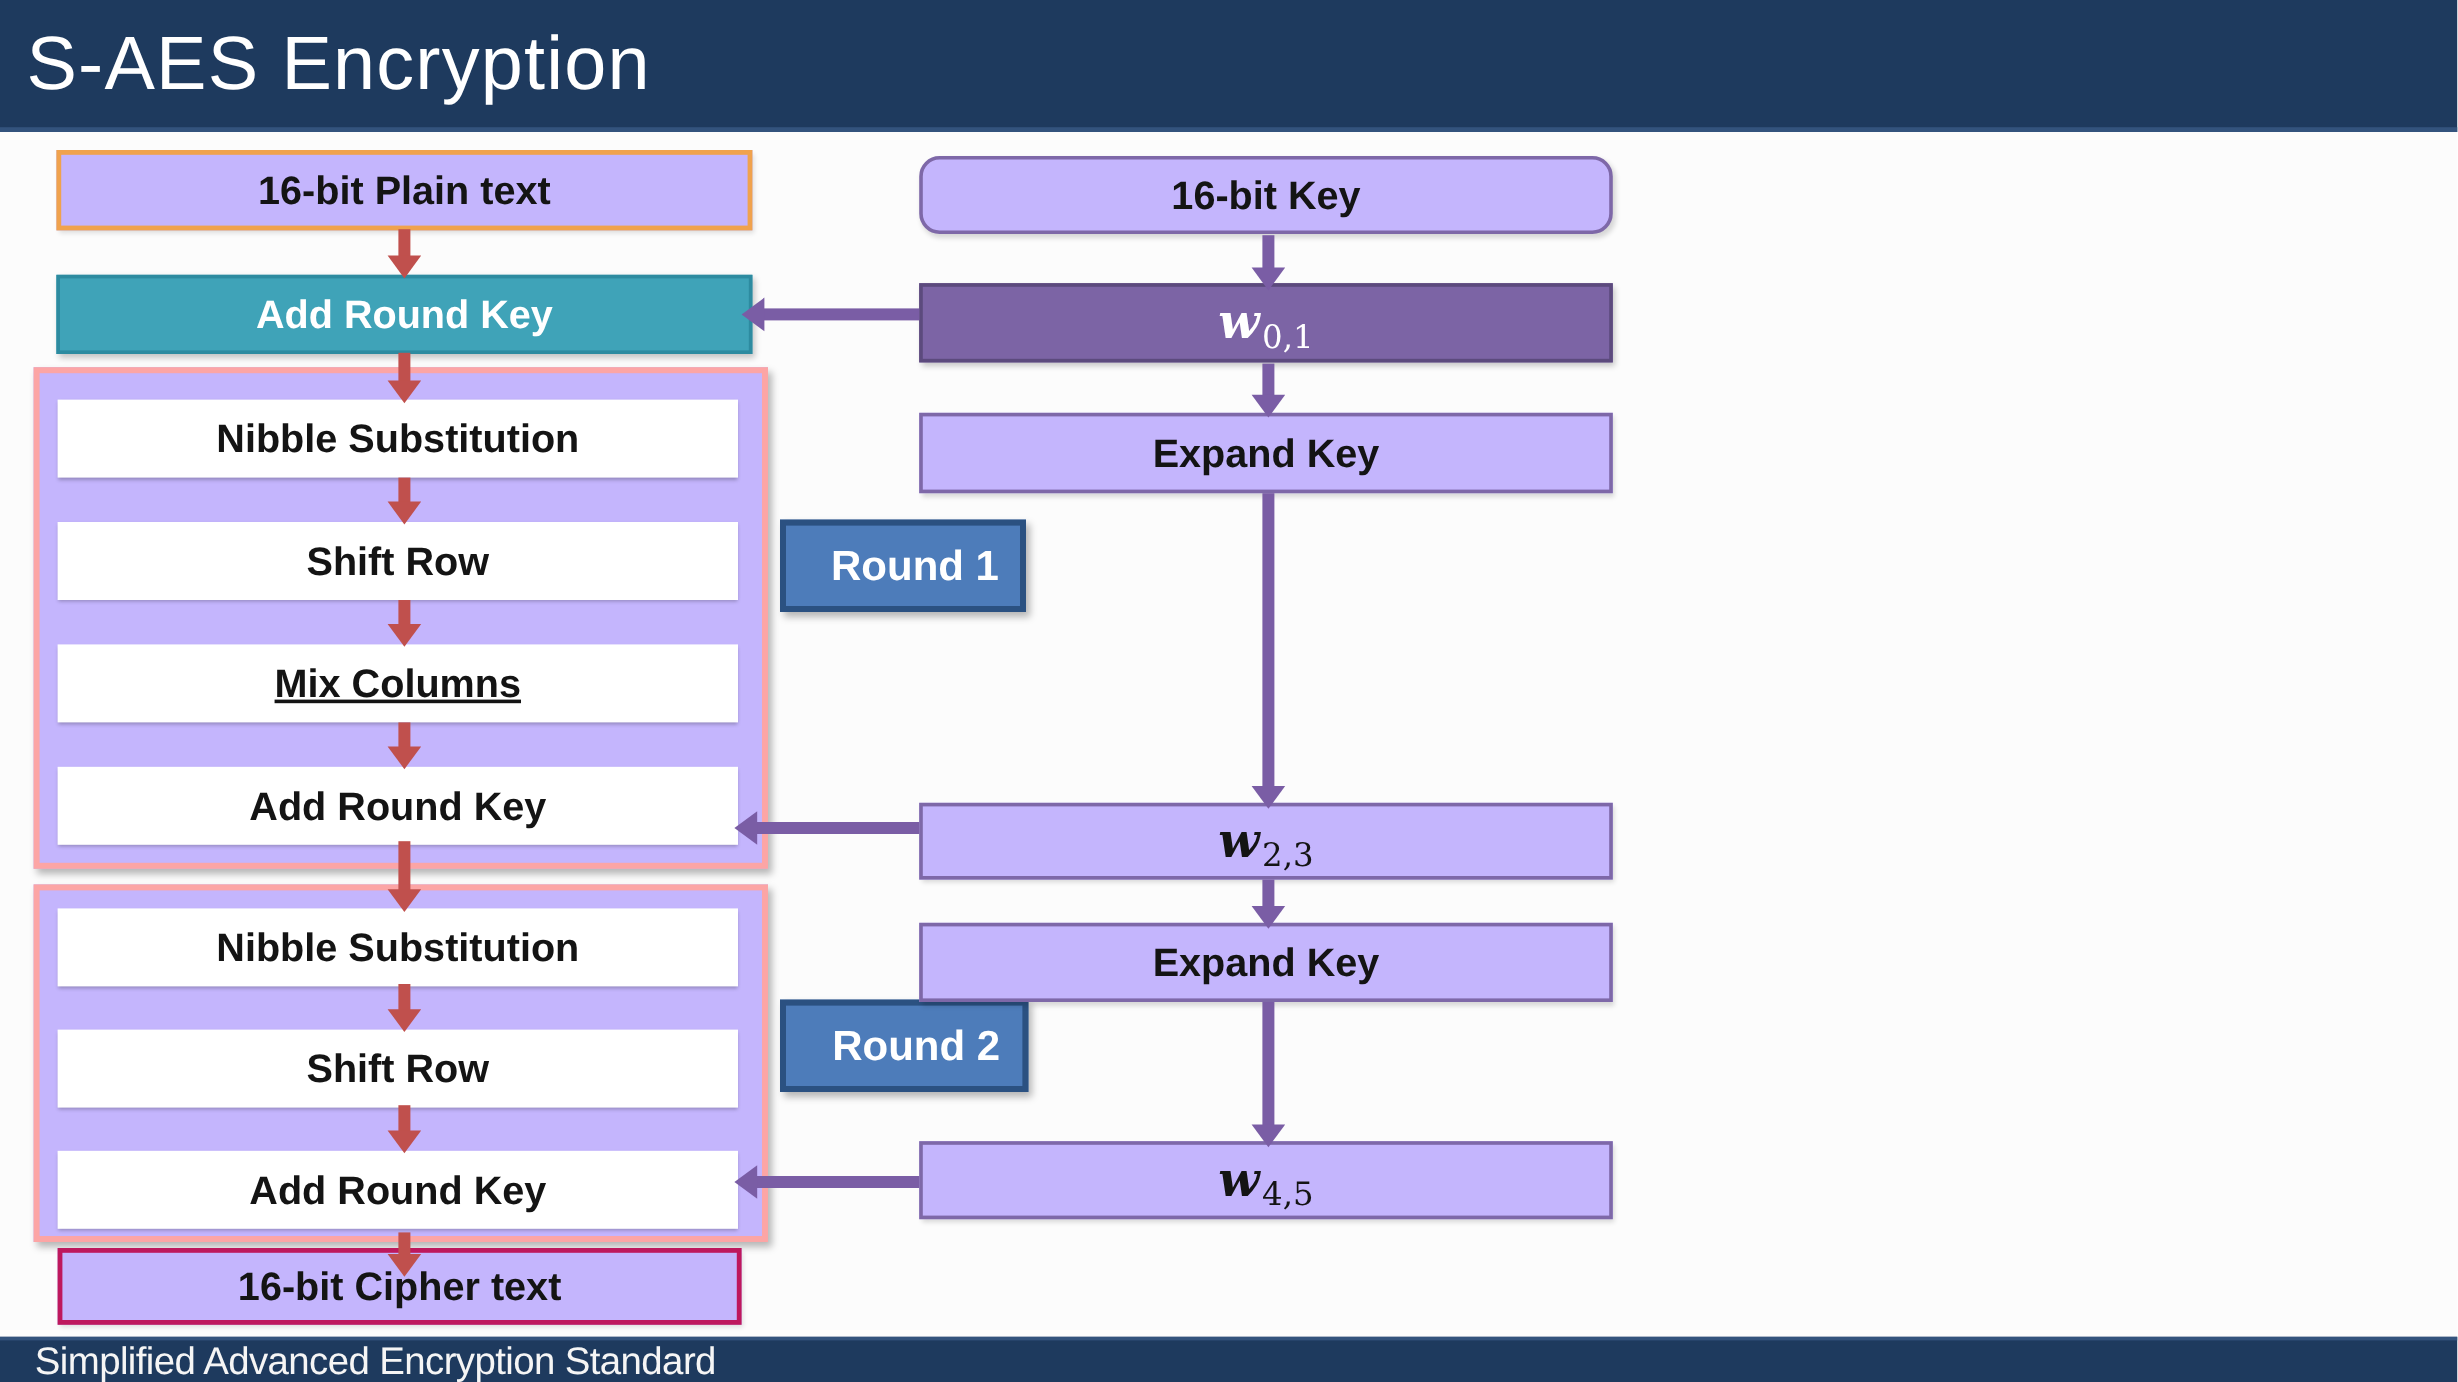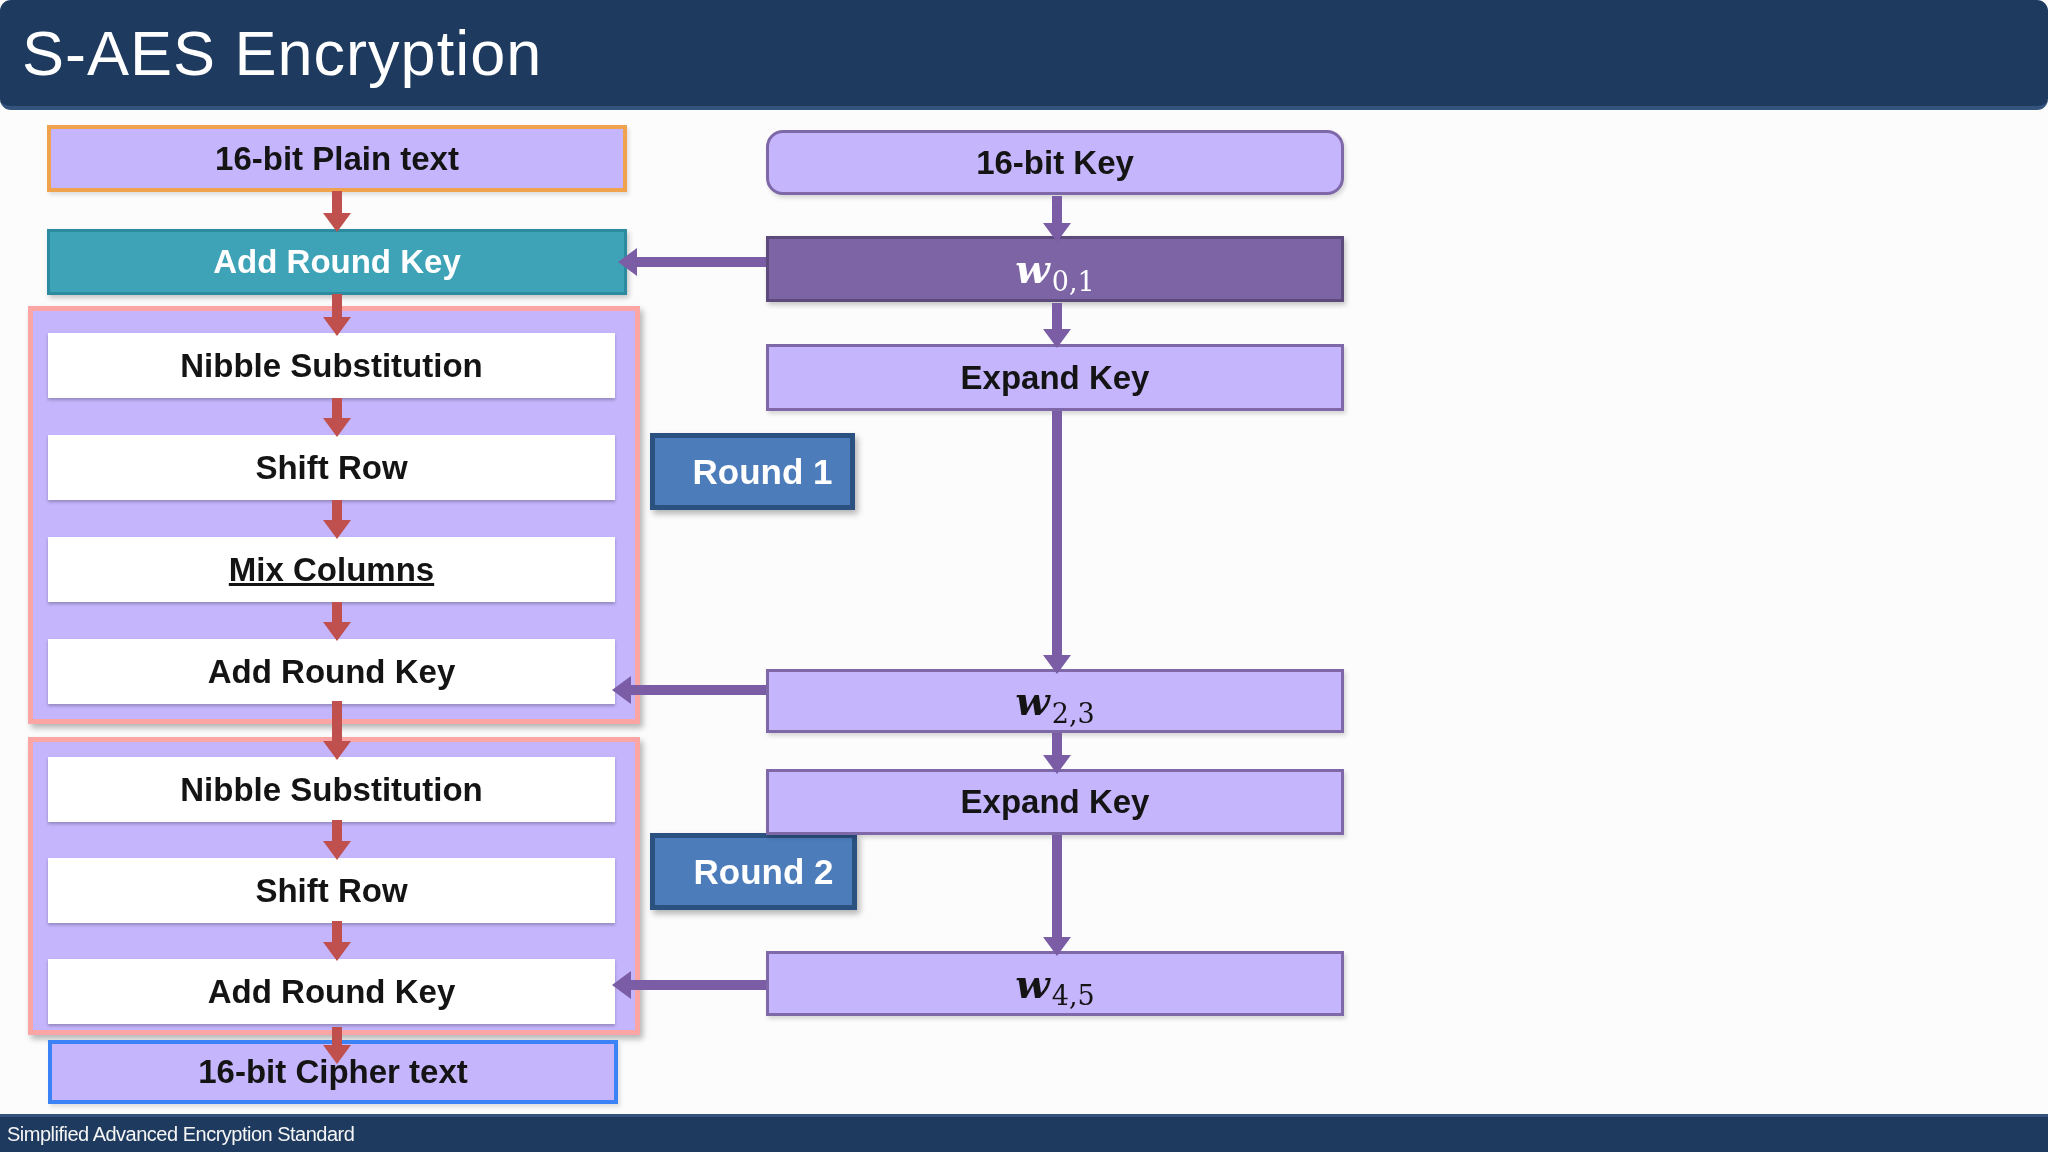--- a/index.html
+++ b/index.html
@@ -11,43 +11,42 @@
     overflow: hidden;
     font-family: "Liberation Sans", sans-serif;
   }
 
   
   .titlebar {
     position: absolute; left: 0; top: 0; width: 2048px; height: 110px;
     background: #1e3a5e; border-bottom: 4px solid #33537d;
     display: flex; align-items: center;
     box-sizing: border-box;
-    border-radius: 11px;
   }
   .titlebar h1 {
     margin: 0 0 0 22px; color: #ffffff; font-weight: 400;
     font-size: 63px; letter-spacing: 1px; font-family: "Liberation Sans", sans-serif;
   }
   .footerbar {
     position: absolute; left: 0; top: 1114px; width: 2048px; height: 38px;
     background: #1e3a5e; border-top: 3px solid #33537d;
     display: flex; align-items: center; justify-content: space-between;
     box-sizing: border-box; color: #f5f5f5;
   }
-  .footer-left  { margin-left: 7px;  font-size: 20px; letter-spacing: -0.5px; }
+  .footer-left  { margin-left: 29px;  font-size: 32px; letter-spacing: -0.5px; }
   .footer-right { margin-right: 18px; font-size: 31px; letter-spacing: 1px; font-weight: 400; }
 
   
   .box {
     position: absolute; box-sizing: border-box; background: #c4b5fd;
     display: flex; align-items: center; justify-content: center;
     font-weight: bold; font-size: 33px; color: #141414; z-index: 2;
   }
   .b-orange { border: 4px solid #f0a24d; box-shadow: 2px 3px 4px rgba(0,0,0,0.12); }
-  .b-red    { border: 4px solid #3b82f6; box-shadow: 2px 3px 4px rgba(0,0,0,0.12); }
+  .b-red    { border: 4px solid #be185d; box-shadow: 2px 3px 4px rgba(0,0,0,0.12); }
   .b-purple { border: 3px solid #7e68a8; box-shadow: 2px 3px 4px rgba(0,0,0,0.15); }
   .f-teal {
     background: #3fa3b8; border: 3px solid #2d8ba0; color: #ffffff;
     box-shadow: 2px 3px 5px rgba(0,0,0,0.22);
   }
   .f-purple {
     background: #7c64a5; border: 3px solid #5c4a7d; color: #ffffff;
     box-shadow: 2px 3px 5px rgba(0,0,0,0.22);
   }
 

